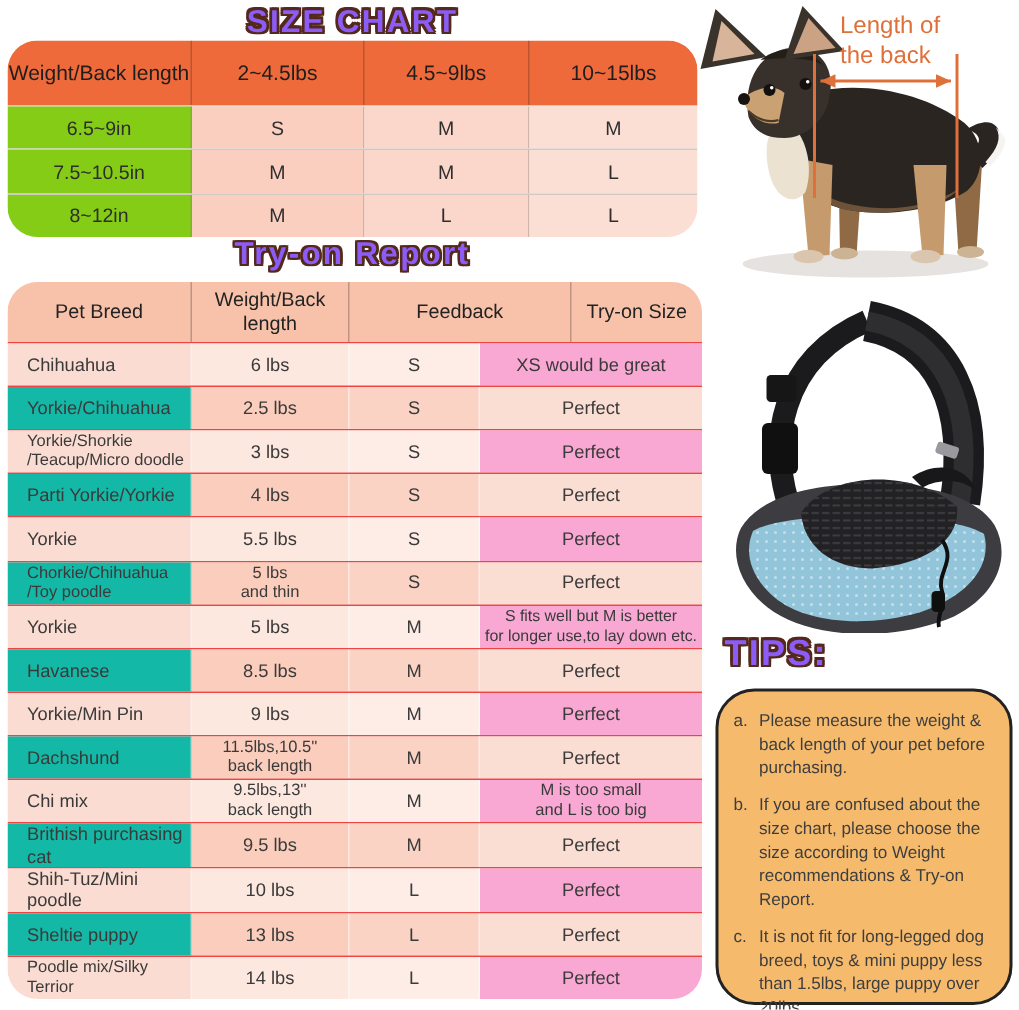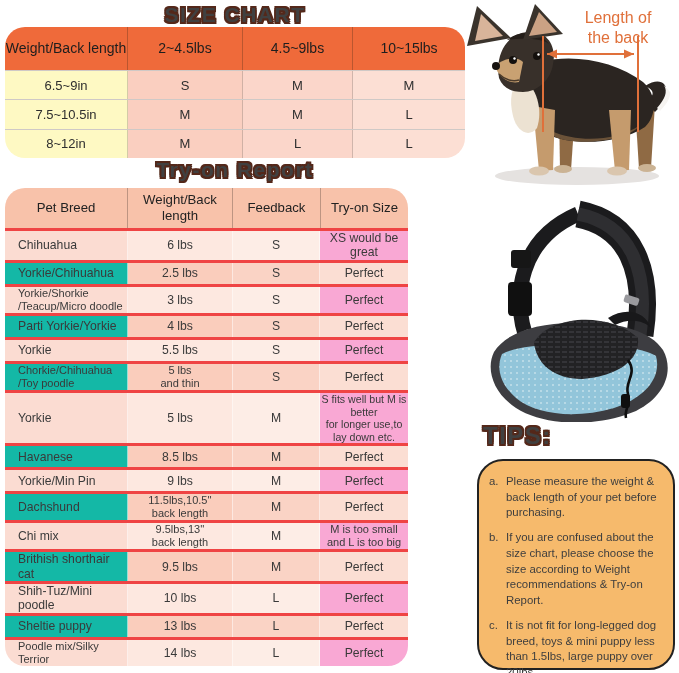--- a/index.html
+++ b/index.html
@@ -8,21 +8,21 @@
     position:relative;
     font-family:"Liberation Sans", sans-serif;
     background:#ffffff;
     color:#333;
     overflow:hidden;
   }
   
   .big-title {
     position:absolute;
     font-weight:800;
-    color:#404040;
+    color:#8b5cf6;
     letter-spacing:1.5px;
     text-shadow:
       -1.6px -1.6px 0 #54281a, 1.6px -1.6px 0 #54281a,
       -1.6px  1.6px 0 #54281a, 1.6px  1.6px 0 #54281a,
       -1.6px  0     0 #54281a, 1.6px  0     0 #54281a,
        0     -1.6px 0 #54281a, 0      1.6px 0 #54281a;
     white-space:nowrap;
   }
   #size-title  { top:3px;  left:0; width:470px; text-align:center; font-size:21px; }
   #tryon-title { top:158px; left:0; width:470px; text-align:center; font-size:21px; }
@@ -39,33 +39,33 @@
 
   
   #size-table { left:5px; top:27px; width:460px; height:131px; }
   #size-table .hrow { height:43px; background:#ef6a3a; }
   #size-table .hrow .cell { font-size:14px; color:#1e1e1e; font-weight:500; border-right:1px solid rgba(90,50,30,.35); }
   #size-table .hrow .cell:last-child { border-right:none; }
   #size-table .srow { flex:1; border-top:1px solid #cfc9c6; }
   #size-table .cell { font-size:13px; color:#2e2e2e; }
   #size-table .srow .cell { border-right:1px solid rgba(130,120,115,.35); }
   #size-table .srow .cell:last-child { border-right:none; }
-  #size-table .c1 { width:123px; background:#fef9c3; }
+  #size-table .c1 { width:123px; background:#84cc16; }
   #size-table .c2 { width:115px; background:#facfc0; }
   #size-table .c3 { width:110px; background:#fbd6ca; }
   #size-table .c4 { flex:1;      background:#fcdfd4; }
   #size-table .hrow .c1, #size-table .hrow .c2,
   #size-table .hrow .c3, #size-table .hrow .c4 { background:transparent; }
 
   
-  #tryon-table { left:5px; top:188px; width:403px; height:478px; }
+  #tryon-table { left:5px; top:188px; width:463px; height:478px; }
   #tryon-table .hrow { height:40px; background:#f8c2aa; }
   #tryon-table .hrow .cell { font-size:13.2px; color:#222; font-weight:500; border-right:1px solid rgba(100,80,70,.4); }
   #tryon-table .hrow .cell:last-child { border-right:none; }
-  #tryon-table .trow { flex:1; border-top:3px solid #ef4444; }
+  #tryon-table .trow { flex:1; border-top:1px solid #ef4444; }
   #tryon-table .cell { font-size:12.2px; color:#3a3a3a; border-right:1px solid rgba(255,255,255,.55); }
   #tryon-table .cell:last-child { border-right:none; }
   #tryon-table .c1 { width:123px; }
   #tryon-table .c2 { width:105px; }
   #tryon-table .c3 { width:87px;  }
   #tryon-table .c4 { flex:1; }
   #tryon-table .trow.dark  .c1 { background:#14b8a6; }
   #tryon-table .trow.dark  .c2 { background:#facdbc; }
   #tryon-table .trow.dark  .c3 { background:#fad3c5; }
   #tryon-table .trow.dark  .c4 { background:#fbded3; }
@@ -75,21 +75,21 @@
   #tryon-table .trow.light .c4 { background:#f9a8d4; }
   #tryon-table .hrow .c1, #tryon-table .hrow .c2,
   #tryon-table .hrow .c3, #tryon-table .hrow .c4 { background:transparent; }
   .two { font-size:11px !important; }
   .sm  { font-size:10.6px !important; }
 
   
   #dog-figure { position:absolute; left:459px; top:0; width:220px; height:195px; }
   #back-length-label {
     position:absolute; left:560px; top:8px; width:116px;
-    color:#e0703a; font-size:16px; line-height:1.25; text-align:center; white-space:pre-line;
+    color:#e0703a; font-size:16px; line-height:1.25; white-space:pre-line;
   }
   #bag-figure { position:absolute; left:478px; top:190px; width:200px; height:232px; }
 
   
   #tips-box {
     position:absolute; left:477px; top:459px; width:198px; height:211px;
     background:#f6ba6c; border:2.5px solid #222; border-radius:26px;
     padding:13px 9px 0 10px;
   }
   .tip-item { display:flex; margin-bottom:9px; }
@@ -256,21 +256,21 @@
   </div>
   <div class="row trow light">
     <div class="cell c1 left">Chi mix</div>
     <div class="cell c2 two">9.5lbs,13''
 back length</div>
     <div class="cell c3">M</div>
     <div class="cell c4 two">M is too small
 and L is too big</div>
   </div>
   <div class="row trow dark">
-    <div class="cell c1 left">Brithish shorthair cat</div>
+    <div class="cell c1 left">Brithish purchasing cat</div>
     <div class="cell c2">9.5 lbs</div>
     <div class="cell c3">M</div>
     <div class="cell c4">Perfect</div>
   </div>
   <div class="row trow light">
     <div class="cell c1 left">Shih-Tuz/Mini poodle</div>
     <div class="cell c2">10 lbs</div>
     <div class="cell c3">L</div>
     <div class="cell c4">Perfect</div>
   </div>

